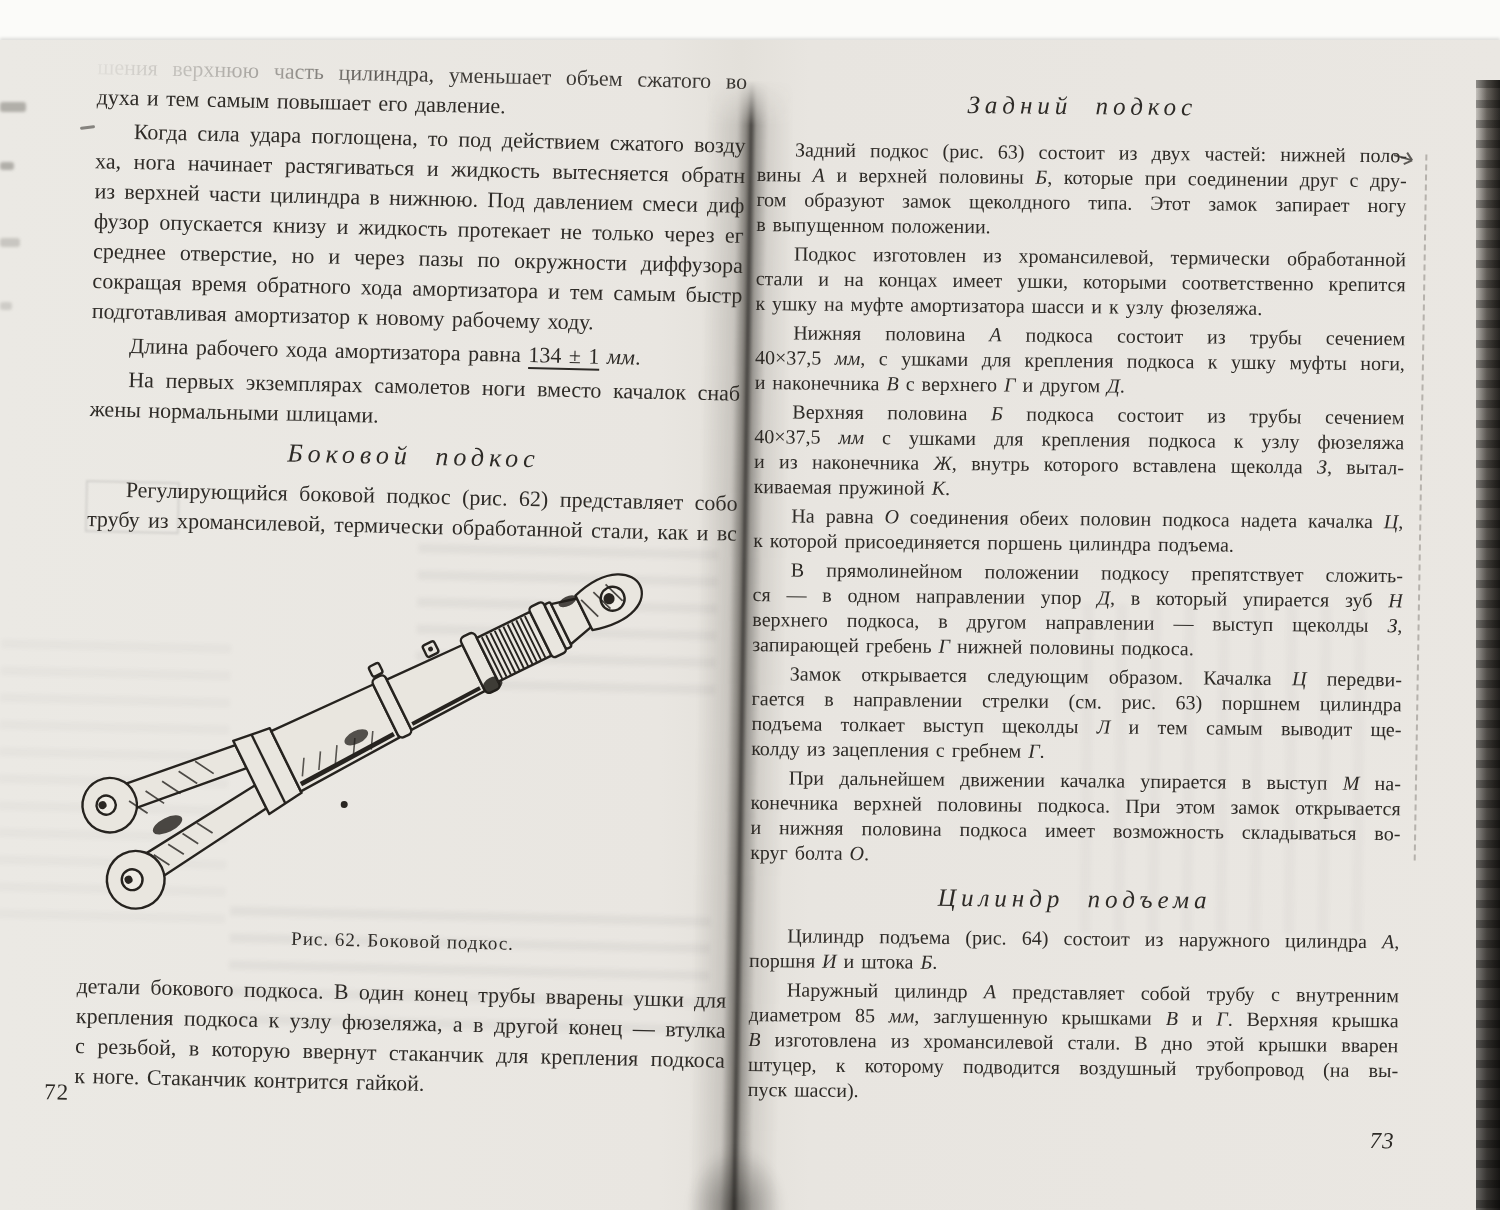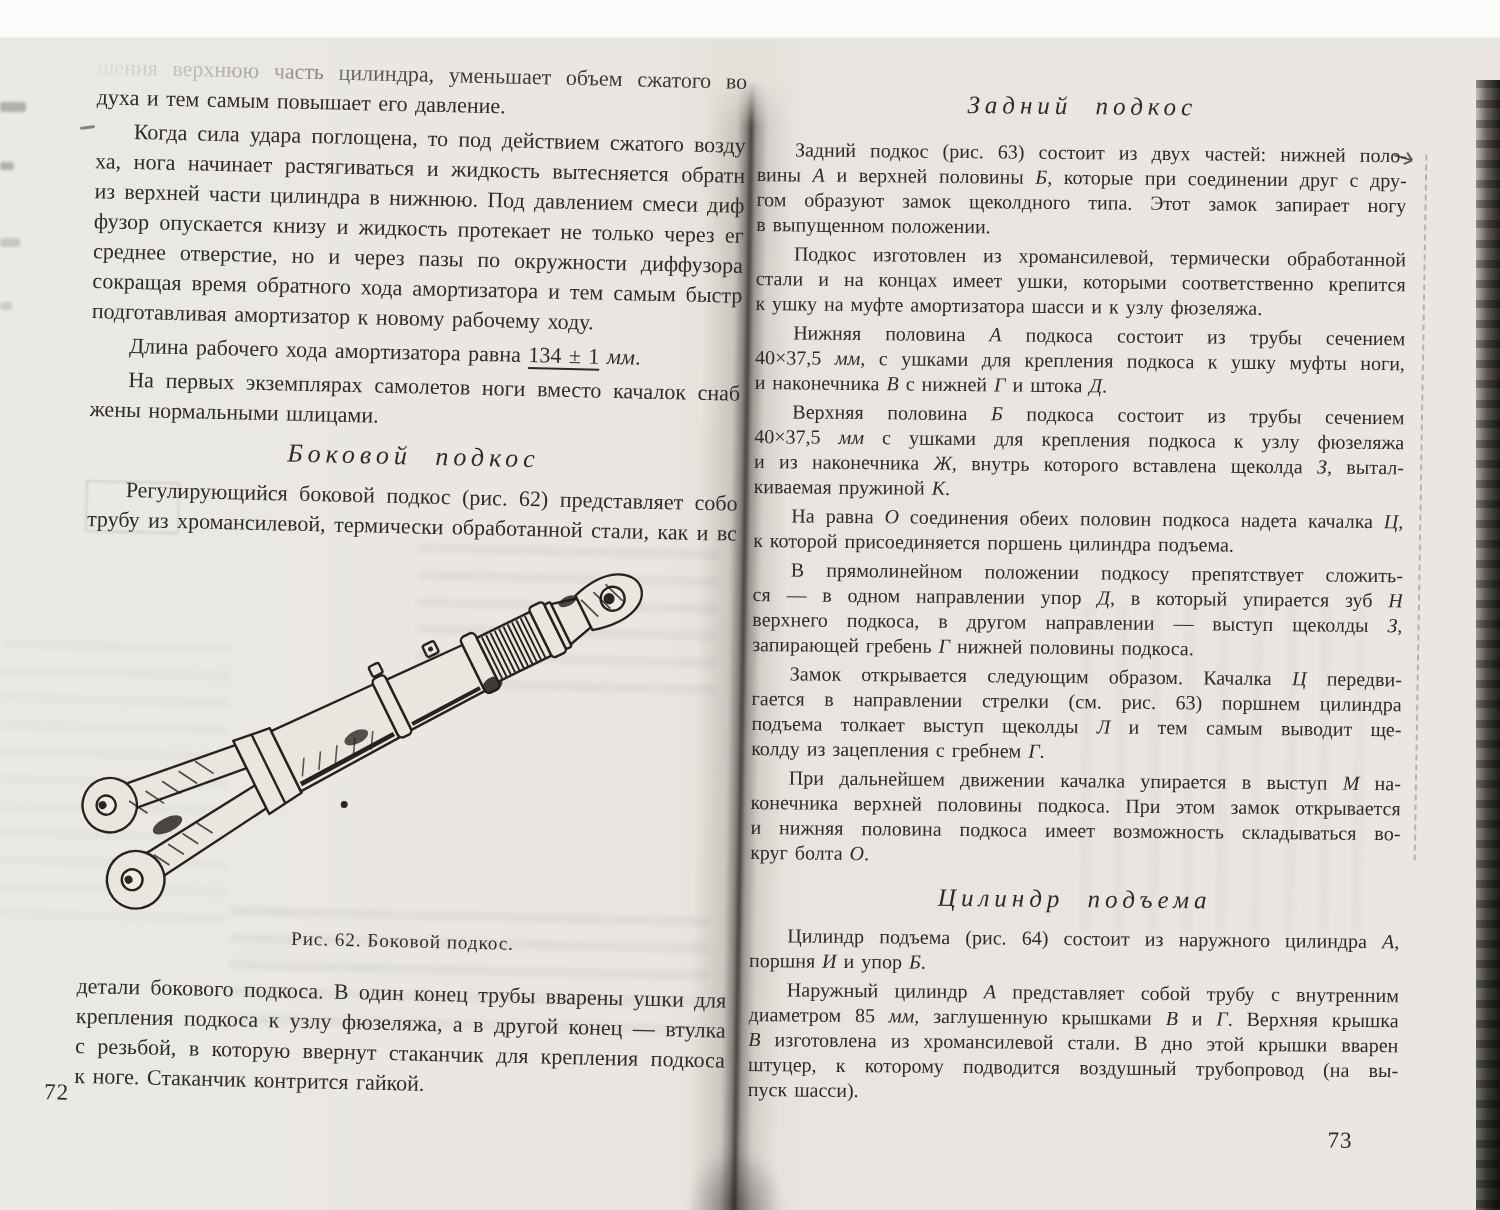--- a/index.html
+++ b/index.html
@@ -46,21 +46,21 @@
   .flowR .bh.bh2{margin:16px 0 12px 0;line-height:30px;}
   .cap{
     text-align:center;font-size:19px;letter-spacing:1px;
     margin:0 0 24px 0;line-height:26px;
   }
   .figspace{height:383px;}
   .it{font-style:italic;}
   .un{text-decoration:underline;text-decoration-thickness:2px;text-underline-offset:5px;}
   .pn{position:absolute;font-size:23px;letter-spacing:1px;z-index:3;}
   .pnL{left:68px;top:1040px;}
-  .pnR{left:590px;top:1082px;}
+  .pnR{left:632px;top:1082px;font-style:italic;}
 
   
   .spine{
     position:absolute;left:706px;top:40px;width:88px;height:1170px;z-index:5;
     transform:rotate(.9deg);transform-origin:50% 0;
     background:linear-gradient(to right,
       rgba(60,55,48,0) 0%,rgba(60,55,48,.16) 36%,rgba(45,41,36,.55) 48%,
       rgba(24,22,19,.8) 52%,rgba(45,41,36,.4) 58%,rgba(60,55,48,.1) 72%,rgba(60,55,48,0) 100%);
     -webkit-mask-image:linear-gradient(to bottom,transparent 0,#000 45px);
     mask-image:linear-gradient(to bottom,transparent 0,#000 45px);
@@ -228,21 +228,21 @@
             <div class="ln last"><span>в выпущенном положении.</span></div>
           </div>
           <div class="para">
             <div class="ln ind"><span>Подкос изготовлен из хромансилевой, термически обработанной</span></div>
             <div class="ln"><span>стали и на концах имеет ушки, которыми соответственно крепится</span></div>
             <div class="ln last"><span>к ушку на муфте амортизатора шасси и к узлу фюзеляжа.</span></div>
           </div>
           <div class="para">
             <div class="ln ind"><span>Нижняя половина </span><span class="it">А</span><span> подкоса состоит из трубы сечением</span></div>
             <div class="ln"><span>40×37,5 </span><span class="it">мм</span><span>, с ушками для крепления подкоса к ушку муфты ноги,</span></div>
-            <div class="ln last"><span>и наконечника </span><span class="it">В</span><span> с нижней </span><span class="it">Г</span><span> и штока </span><span class="it">Д</span><span>.</span></div>
+            <div class="ln last"><span>и наконечника </span><span class="it">В</span><span> с верхнего </span><span class="it">Г</span><span> и другом </span><span class="it">Д</span><span>.</span></div>
           </div>
           <div class="para">
             <div class="ln ind"><span>Верхняя половина </span><span class="it">Б</span><span> подкоса состоит из трубы сечением</span></div>
             <div class="ln"><span>40×37,5 </span><span class="it">мм</span><span> с ушками для крепления подкоса к узлу фюзеляжа</span></div>
             <div class="ln"><span>и из наконечника </span><span class="it">Ж</span><span>, внутрь которого вставлена щеколда </span><span class="it">З</span><span>, вытал-</span></div>
             <div class="ln last"><span>киваемая пружиной </span><span class="it">К</span><span>.</span></div>
           </div>
           <div class="para">
             <div class="ln ind"><span>На равна </span><span class="it">О</span><span> соединения обеих половин подкоса надета качалка </span><span class="it">Ц</span><span>,</span></div>
             <div class="ln last"><span>к которой присоединяется поршень цилиндра подъема.</span></div>
@@ -261,21 +261,21 @@
           </div>
           <div class="para">
             <div class="ln ind"><span>При дальнейшем движении качалка упирается в выступ </span><span class="it">М</span><span> на-</span></div>
             <div class="ln"><span>конечника верхней половины подкоса. При этом замок открывается</span></div>
             <div class="ln"><span>и нижняя половина подкоса имеет возможность складываться во-</span></div>
             <div class="ln last"><span>круг болта </span><span class="it">О</span><span>.</span></div>
           </div>
           <div class="bh bh2"><span>Цилиндр подъема</span></div>
           <div class="para">
             <div class="ln ind"><span>Цилиндр подъема (рис. 64) состоит из наружного цилиндра </span><span class="it">А</span><span>,</span></div>
-            <div class="ln last"><span>поршня </span><span class="it">И</span><span> и упор </span><span class="it">Б</span><span>.</span></div>
+            <div class="ln last"><span>поршня </span><span class="it">И</span><span> и штока </span><span class="it">Б</span><span>.</span></div>
           </div>
           <div class="para">
             <div class="ln ind"><span>Наружный цилиндр </span><span class="it">А</span><span> представляет собой трубу с внутренним</span></div>
             <div class="ln"><span>диаметром 85 </span><span class="it">мм</span><span>, заглушенную крышками </span><span class="it">В</span><span> и </span><span class="it">Г</span><span>. Верхняя крышка</span></div>
             <div class="ln"><span class="it">В</span><span> изготовлена из хромансилевой стали. В дно этой крышки вварен</span></div>
             <div class="ln"><span>штуцер, к которому подводится воздушный трубопровод (на вы-</span></div>
             <div class="ln last"><span>пуск шасси).</span></div>
           </div>
         </div>
       <div class="pen-arrow">

